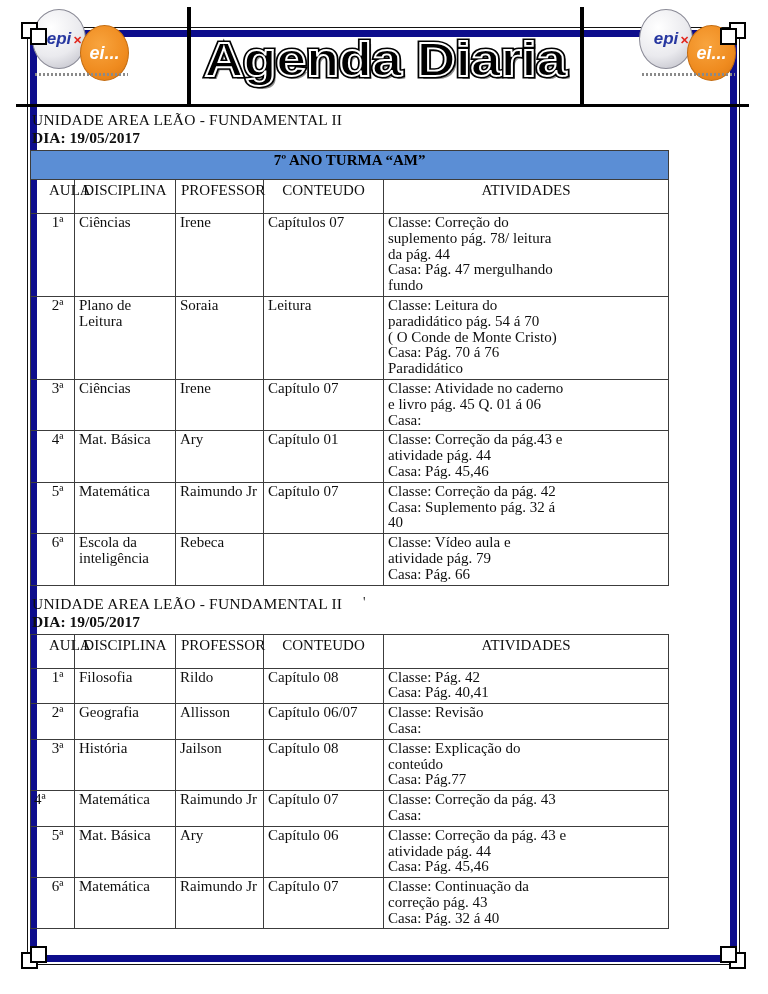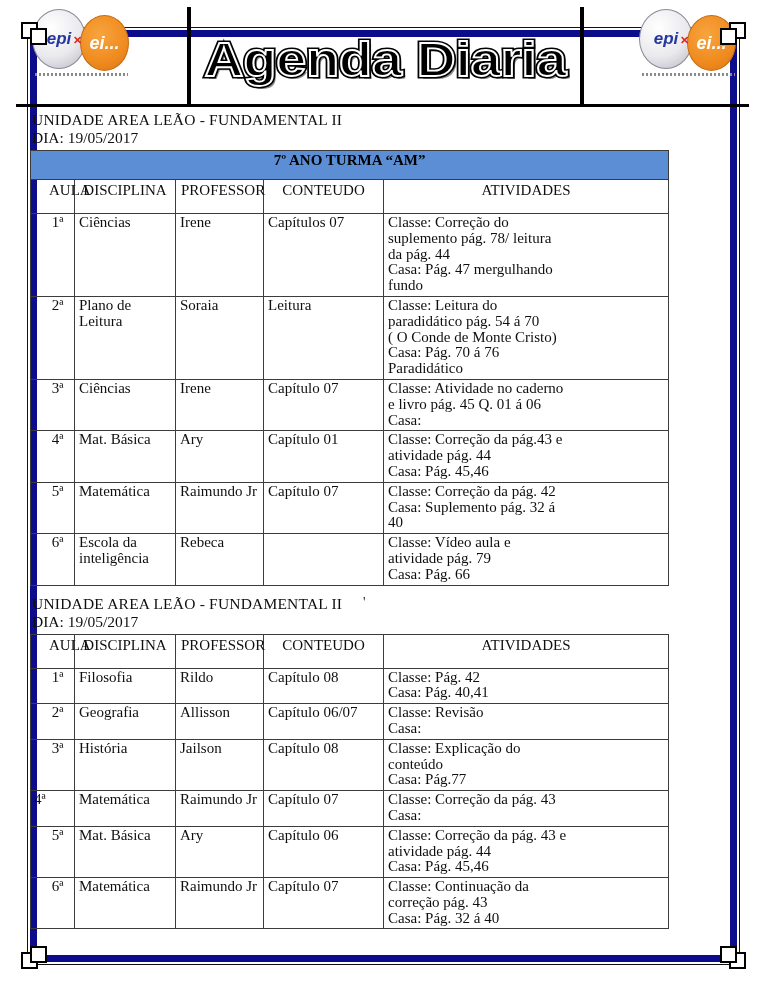--- a/index.html
+++ b/index.html
@@ -19,36 +19,36 @@
   .corner.bl{left:21px;bottom:24px;transform:scaleY(-1);}
   .corner.br{right:22px;bottom:24px;transform:scale(-1,-1);}
   
   .hdr{display:flex;align-items:flex-start;height:97px;margin-top:0;gap:47px;}
   .logo{position:relative;width:104px;height:72px;flex:0 0 auto;margin-top:2px;}
   .c1{position:absolute;left:2px;top:0;width:52px;height:58px;border-radius:50%;
       background:radial-gradient(circle at 35% 30%, #ffffff 0%, #eaeaee 55%, #b7b7c1 100%);
       border:1px solid #8a8a96;display:flex;align-items:center;justify-content:center;}
   .c1 span{color:#2737a0;font-weight:bold;font-style:italic;font-size:17px;
            font-family:"Liberation Sans",sans-serif;}
-  .c2{position:absolute;left:50px;top:6px;width:47px;height:54px;border-radius:50%;
+  .c2{position:absolute;left:50px;top:16px;width:47px;height:54px;border-radius:50%;
       background:radial-gradient(circle at 40% 35%, #f8a43e 0%, #ef8b1f 60%, #d97612 100%);
       border:1px solid #c46c10;display:flex;align-items:center;justify-content:center;}
   .c2 span{color:#fff;font-weight:bold;font-style:italic;font-size:18px;
            font-family:"Liberation Sans",sans-serif;}
   .xmark{position:absolute;left:43px;top:25px;color:#e2261d;font-weight:bold;font-size:11px;
          font-family:"Liberation Sans",sans-serif;z-index:3;}
   .tagline{position:absolute;left:5px;top:64px;width:93px;height:3px;
            background:repeating-linear-gradient(90deg,#8a8a8a 0 2px,transparent 2px 4px);}
   .titlegrp{flex:1 1 auto;display:flex;align-items:stretch;height:97px;margin:0 6px;}
   .vbar{width:4px;background:#000;height:97px;flex:0 0 auto;}
   .titlesvg{flex:1 1 auto;height:97px;}
   .hrule{height:3px;background:#000;margin:0 -8px 4px -14px;}
   
   .unit{font-size:15.5px;line-height:17px;margin:1px 0 0 2px;letter-spacing:.2px;}
-  .date{font-size:15.5px;line-height:17px;margin:1px 0 4px 2px;}
+  .date{font-size:15.5px;line-height:17px;margin:1px 0 4px 2px;font-weight:bold;}
   table{width:638px;table-layout:fixed;border-collapse:collapse;margin:2px 0 0 0;}
   td,th{border:1px solid #3c3c3c;font-size:15px;vertical-align:top;}
   .band td{background:#5B8ED5;text-align:center;font-weight:bold;font-size:15px;
            padding:1px 0 10px 0;color:#000;}
   th{font-weight:normal;text-align:center;padding:2px 5px 15px 5px;line-height:16px;}
   th.c-aula{text-align:center;padding-left:18px;padding-right:1px;}
   tbody td{padding:1px 4px 2px 4px;line-height:15.8px;white-space:pre-line;}
   tbody td.c-aula{text-align:center;padding-left:11px;padding-right:1px;}
   tbody td.c-aula.left{text-align:left;padding-left:3px;}
   .sec2{margin-top:9px;}

